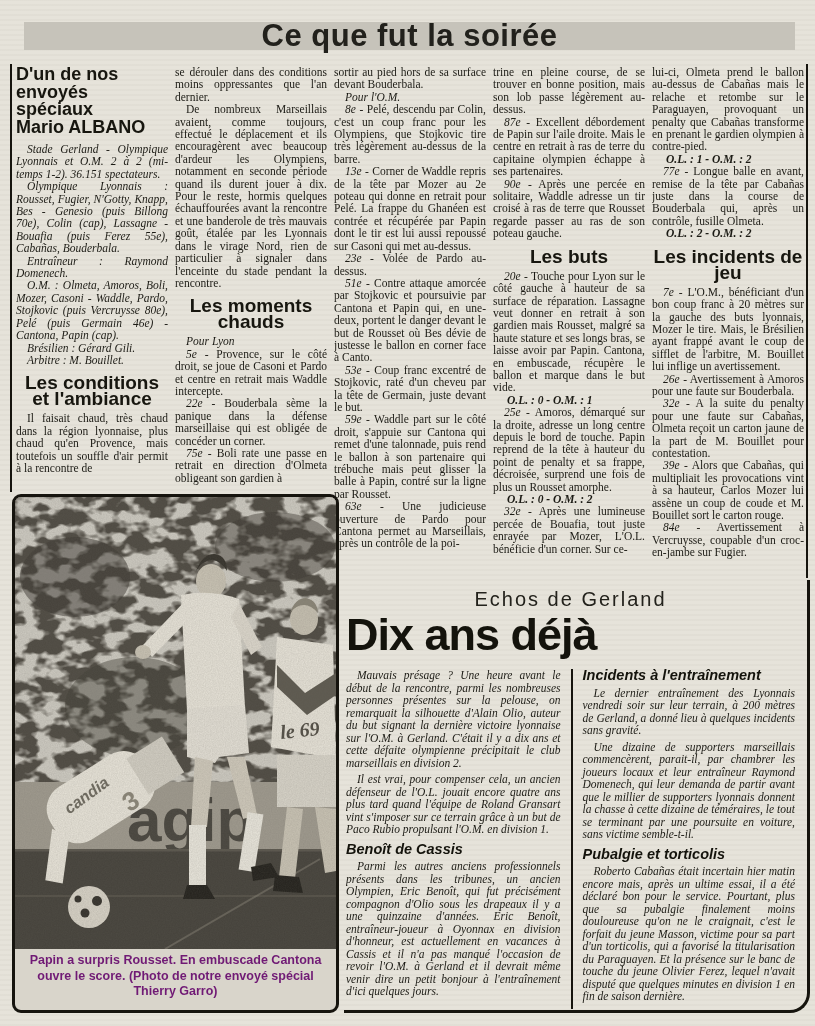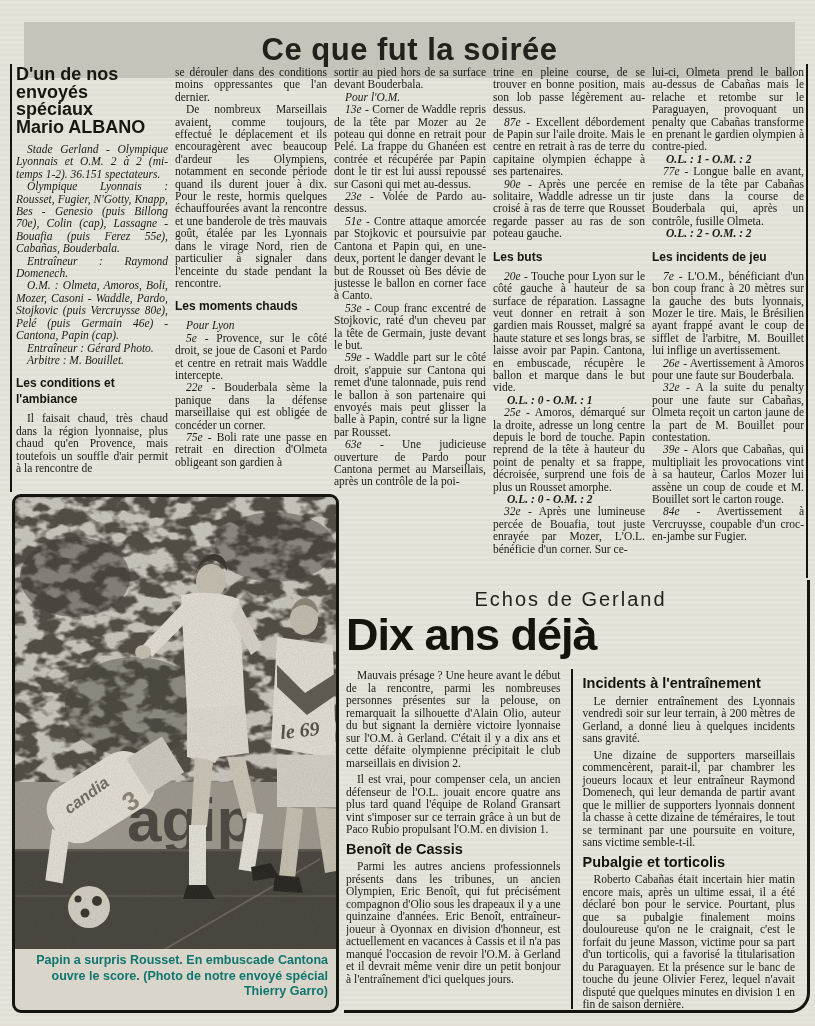--- a/index.html
+++ b/index.html
@@ -3,60 +3,60 @@
 <meta charset="utf-8">
 <style>
   html,body { margin:0; padding:0; background:#e6e3da; }
   .page {
     position:relative; width:815px; height:1026px; overflow:hidden;
     background:#e6e3da;
     background-image:repeating-linear-gradient(0deg, rgba(125,118,105,0.045) 0 2px, rgba(0,0,0,0) 2px 5px);
     font-family:"Liberation Serif", serif; color:#1c1b15;
   }
   
-  .title-band { position:absolute; left:24px; right:20px; top:22px; height:56px;
+  .title-band { position:absolute; left:24px; right:20px; top:22px; height:28px;
     background:#c6c3ba; display:flex; align-items:center; justify-content:center; }
   .title-band h1 { margin:0; font-family:"Liberation Sans", sans-serif; font-size:31px;
     font-weight:bold; letter-spacing:.5px; color:#22211c; }
   
   .vrule { position:absolute; width:2px; background:#16140e; }
   .vrule-left { left:10px; top:64px; height:428px; }
   .vrule-right { left:806px; top:64px; height:514px; }
   
   .cols { position:absolute; left:16px; top:66px; width:792px; height:514px;
     display:flex; gap:7px; overflow:hidden; }
   .col { flex:0 0 152px; width:152px; font-size:11.5px; line-height:12.4px;
     text-align:justify; overflow:hidden; }
   .col p { margin:0; }
   .ind { text-indent:11px; }
   .it { font-style:italic; }
   .min { font-style:italic; }
   .lead { font-style:italic; text-indent:11px; }
   .score { font-style:italic; font-weight:bold; text-indent:14px; }
-  .colhead { font-family:"Liberation Sans", sans-serif; font-size:12px; line-height:16px;
-    font-weight:bold; margin:9px 0 5px 0; text-align:left; color:#17160f; }
+  .colhead { font-family:"Liberation Sans", sans-serif; font-size:19px; line-height:16px;
+    font-weight:bold; margin:9px 0 5px 0; text-align:center; color:#17160f; }
   .byline { font-family:"Liberation Sans", sans-serif; font-weight:bold; font-size:18px;
     line-height:17.5px; margin:0 0 7px 0; text-align:left; color:#17160f; }
   
   .photo-box { position:absolute; left:12px; top:494px; width:327px; height:519px;
     box-sizing:border-box; border:3px solid #16140e; border-radius:9px;
     background:#d9d5cb; overflow:hidden; }
   .photo-box svg { display:block; width:321px; height:452px; }
   .caption { font-family:"Liberation Sans", sans-serif; font-weight:bold; font-size:12.5px;
-    line-height:15.5px; margin:4px 8px 12px 8px; color:#0f766e; text-align:right; }
+    line-height:15.5px; margin:4px 8px 12px 8px; color:#701a75; text-align:center; }
   
   .echos { position:absolute; left:344px; top:580px; width:466px; height:433px;
     box-sizing:border-box; border-right:3px solid #16140e; border-bottom:3px solid #16140e;
     border-bottom-right-radius:20px; padding:2px 12px 10px 2px; overflow:hidden; }
   .kicker { font-family:"Liberation Sans", sans-serif; font-size:20px; letter-spacing:2px;
     text-align:center; color:#23221c; margin-top:6px; }
   .headline { font-family:"Liberation Sans", sans-serif; font-size:45px; font-weight:bold;
     letter-spacing:-1px; text-align:left; color:#14130c; margin:0 0 10px 0; line-height:48px; }
   .echos-cols { display:flex; height:340px; overflow:hidden; }
-  .ecol { font-size:11.5px; line-height:12.5px; text-align:justify; overflow:hidden; }
+  .ecol { font-size:11.5px; line-height:12.5px; text-align:justify; overflow:hidden;font-style:italic; }
   .ecol p { margin:0 0 4px 0; }
   .ecol-left { width:226px; padding-right:10px; box-sizing:border-box; }
   .ecol-right { width:226px; border-left:2px solid #16140e; padding-left:10px; box-sizing:border-box; }
   .subhead { font-family:"Liberation Sans", sans-serif; font-size:14.5px; font-weight:bold;
     margin:7px 0 5px 0; text-align:left; color:#14130c; }
   .signature { text-align:right; font-weight:bold; margin-top:2px; }
 </style>
 </head>
 <body>
 
@@ -74,44 +74,45 @@
     <div class="col">
       <div class="byline">
         <div>D'un de nos</div>
         <div>envoyés spéciaux</div>
         <div>Mario ALBANO</div>
       </div>
       <p class="it ind">Stade Gerland - Olympique Lyonnais et O.M. 2 à 2 (mi-temps 1-2). 36.151 spectateurs.</p>
       <p class="it ind">Olympique Lyonnais : Rousset, Fugier, N'Gotty, Knapp, Bes - Genesio (puis Billong 70e), Colin (cap), Lassagne - Bouafia (puis Ferez 55e), Cabañas, Bouderbala.</p>
       <p class="it ind">Entraîneur : Raymond Domenech.</p>
       <p class="it ind">O.M. : Olmeta, Amoros, Boli, Mozer, Casoni - Waddle, Pardo, Stojkovic (puis Vercruysse 80e), Pelé (puis Germain 46e) - Cantona, Papin (cap).</p>
-      <p class="it ind">Entraîneur : Gérard Photo.</p>
+      <p class="it ind">Brésilien : Gérard Gili.</p>
       <p class="it ind">Arbitre : M. Bouillet.</p>
       <h2 class="colhead">Les conditions et l'ambiance</h2>
       <p class="ind">Il faisait chaud, très chaud dans la région lyonnaise, plus chaud qu'en Provence, mais toutefois un souffle d'air permit à la rencontre de</p>
     </div>
 
     <div class="col">
       <p>se dérouler dans des conditions moins oppressantes que l'an dernier.</p>
       <p class="ind">De nombreux Marseillais avaient, comme toujours, effectué le déplacement et ils encouragèrent avec beaucoup d'ardeur les Olympiens, notamment en seconde période quand ils durent jouer à dix. Pour le reste, hormis quelques échauffourées avant la rencontre et une banderole de très mauvais goût, étalée par les Lyonnais dans le virage Nord, rien de particulier à signaler dans l'enceinte du stade pendant la rencontre.</p>
       <h2 class="colhead">Les moments chauds</h2>
       <p class="lead">Pour Lyon</p>
       <p class="ind"><span class="min">5e</span> <span>- Provence, sur le côté droit, se joue de Casoni et Pardo et centre en retrait mais Waddle intercepte.</span></p>
       <p class="ind"><span class="min">22e</span> <span>- Bouderbala sème la panique dans la défense marseillaise qui est obligée de concéder un corner.</span></p>
       <p class="ind"><span class="min">75e</span> <span>- Boli rate une passe en retrait en direction d'Olmeta obligeant son gardien à</span></p>
     </div>
 
     <div class="col">
       <p>sortir au pied hors de sa surface devant Bouderbala.</p>
       <p class="lead">Pour l'O.M.</p>
+      <p class="ind"><span class="min">8e</span> <span>- Pelé, descendu par Colin, c'est un coup franc pour les Olympiens, que Stojkovic tire très légèrement au-dessus de la barre.</span></p>
       <p class="ind"><span class="min">13e</span> <span>- Corner de Waddle repris de la tête par Mozer au 2e poteau qui donne en retrait pour Pelé. La frappe du Ghanéen est contrée et récupérée par Papin dont le tir est lui aussi repoussé sur Casoni qui met au-dessus.</span></p>
       <p class="ind"><span class="min">23e</span> <span>- Volée de Pardo au-dessus.</span></p>
       <p class="ind"><span class="min">51e</span> <span>- Contre attaque amorcée par Stojkovic et poursuivie par Cantona et Papin qui, en une-deux, portent le danger devant le but de Rousset où Bes dévie de justesse le ballon en corner face à Canto.</span></p>
       <p class="ind"><span class="min">53e</span> <span>- Coup franc excentré de Stojkovic, raté d'un cheveu par la tête de Germain, juste devant le but.</span></p>
-      <p class="ind"><span class="min">59e</span> <span>- Waddle part sur le côté droit, s'appuie sur Cantona qui remet d'une talonnade, puis rend le ballon à son partenaire qui envoyés mais peut glisser la balle à Papin, contré sur la ligne par Rousset.</span></p>
+      <p class="ind"><span class="min">59e</span> <span>- Waddle part sur le côté droit, s'appuie sur Cantona qui remet d'une talonnade, puis rend le ballon à son partenaire qui trébuche mais peut glisser la balle à Papin, contré sur la ligne par Rousset.</span></p>
       <p class="ind"><span class="min">63e</span> <span>- Une judicieuse ouverture de Pardo pour Cantona permet au Marseillais, après un contrôle de la poi-</span></p>
     </div>
 
     <div class="col">
       <p>trine en pleine course, de se trouver en bonne position, mais son lob passe légèrement au-dessus.</p>
       <p class="ind"><span class="min">87e</span> <span>- Excellent débordement de Papin sur l'aile droite. Mais le centre en retrait à ras de terre du capitaine olympien échappe à ses partenaires.</span></p>
       <p class="ind"><span class="min">90e</span> <span>- Après une percée en solitaire, Waddle adresse un tir croisé à ras de terre que Rousset regarde passer au ras de son poteau gauche.</span></p>
       <h2 class="colhead">Les buts</h2>
       <p class="ind"><span class="min">20e</span> <span>- Touche pour Lyon sur le côté gauche à hauteur de sa surface de réparation. Lassagne veut donner en retrait à son gardien mais Rousset, malgré sa haute stature et ses longs bras, se laisse avoir par Papin. Cantona, en embuscade, récupère le ballon et marque dans le but vide.</span></p>
       <p class="score">O.L. : 0 - O.M. : 1</p>
@@ -216,21 +217,21 @@
     <div class="kicker">Echos de Gerland</div>
     <div class="headline">Dix ans déjà</div>
     <div class="echos-cols">
       <div class="ecol ecol-left">
         <p class="ind">Mauvais présage ? Une heure avant le début de la rencontre, parmi les nombreuses personnes présentes sur la pelouse, on remarquait la silhouette d'Alain Olio, auteur du but signant la dernière victoire lyonnaise sur l'O.M. à Gerland. C'était il y a dix ans et cette défaite olympienne précipitait le club marseillais en division 2.</p>
         <p class="ind">Il est vrai, pour compenser cela, un ancien défenseur de l'O.L. jouait encore quatre ans plus tard quand l'équipe de Roland Gransart vint s'imposer sur ce terrain grâce à un but de Paco Rubio propulsant l'O.M. en division 1.</p>
         <h3 class="subhead">Benoît de Cassis</h3>
         <p class="ind">Parmi les autres anciens professionnels présents dans les tribunes, un ancien Olympien, Eric Benoît, qui fut précisément compagnon d'Olio sous les drapeaux il y a une quinzaine d'années. Eric Benoît, entraîneur-joueur à Oyonnax en division d'honneur, est actuellement en vacances à Cassis et il n'a pas manqué l'occasion de revoir l'O.M. à Gerland et il devrait même venir dire un petit bonjour à l'entraînement d'ici quelques jours.</p>
       </div>
       <div class="ecol ecol-right">
-        <h3 class="subhead" style="margin-top:8px;">Incidents à l'entraînement</h3>
+        <h3 class="subhead" style="margin-top:0;">Incidents à l'entraînement</h3>
         <p class="ind">Le dernier entraînement des Lyonnais vendredi soir sur leur terrain, à 200 mètres de Gerland, a donné lieu à quelques incidents sans gravité.</p>
         <p class="ind">Une dizaine de supporters marseillais commencèrent, parait-il, par chambrer les joueurs locaux et leur entraîneur Raymond Domenech, qui leur demanda de partir avant que le millier de supporters lyonnais donnent la chasse à cette dizaine de téméraires, le tout se terminant par une poursuite en voiture, sans victime semble-t-il.</p>
         <h3 class="subhead">Pubalgie et torticolis</h3>
         <p class="ind">Roberto Cabañas était incertain hier matin encore mais, après un ultime essai, il a été déclaré bon pour le service. Pourtant, plus que sa pubalgie finalement moins douloureuse qu'on ne le craignait, c'est le forfait du jeune Masson, victime pour sa part d'un torticolis, qui a favorisé la titularisation du Paraguayen. Et la présence sur le banc de touche du jeune Olivier Ferez, lequel n'avait disputé que quelques minutes en division 1 en fin de saison dernière.</p>
         <p class="signature">M.A.</p>
       </div>
     </div>
   </div>
 
 </div>

